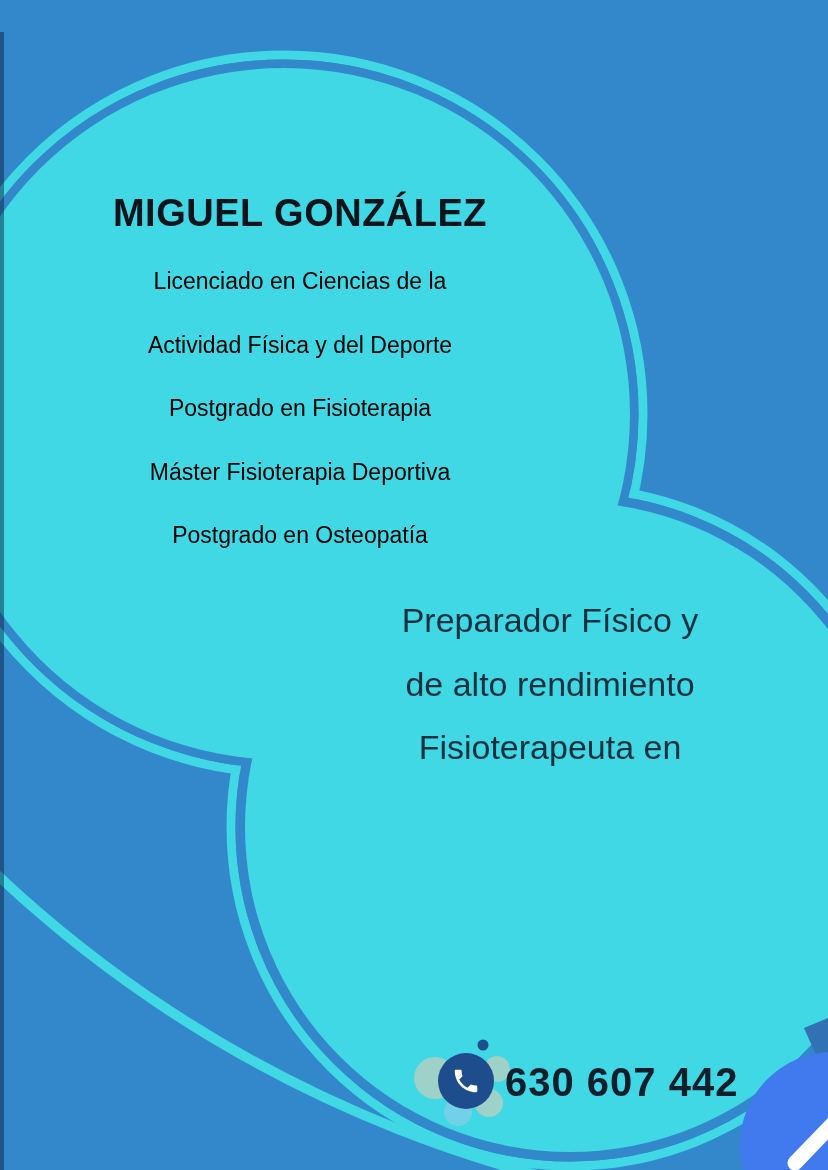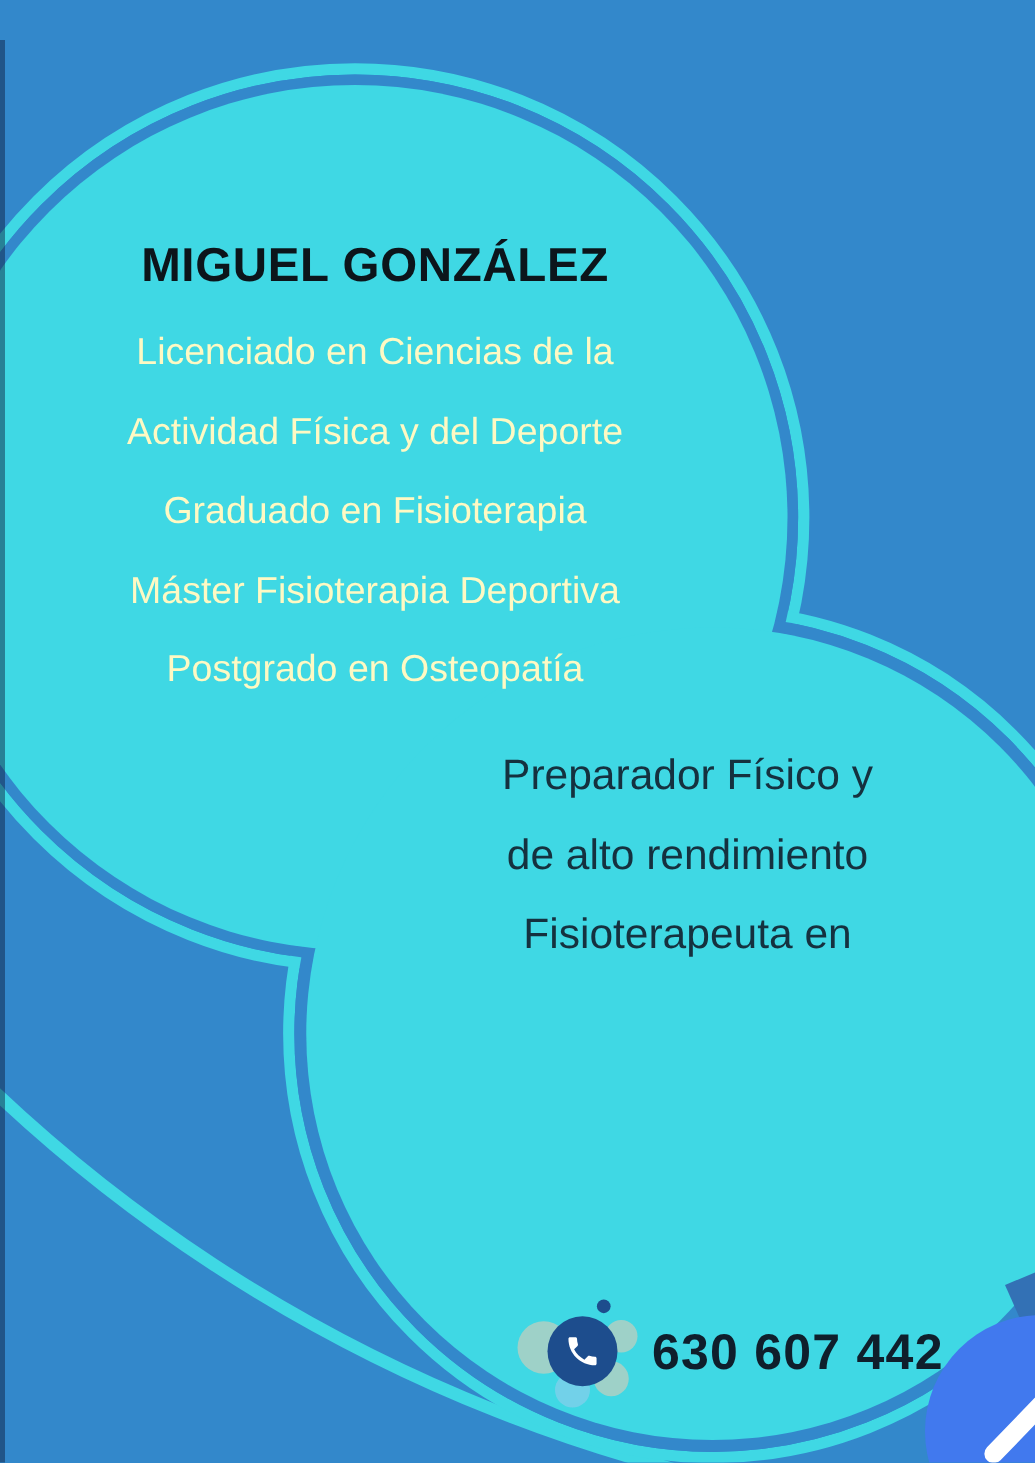--- a/index.html
+++ b/index.html
@@ -16,30 +16,30 @@
   .top-block {
     position: absolute; left: 20px; top: 152px; width: 560px;
     text-align: center;
   }
   .poster-title {
     font-size: 38px; font-weight: 700; letter-spacing: 0.5px;
     color: #0c151b; line-height: 58px;
   }
   .cred-lines-top {
     margin-top: 8px;
-    font-size: 30px; color: #fef9c3; line-height: 63.5px;
+    font-size: 23px; color: #000000; line-height: 63.5px;
   }
   .bottom-block {
     position: absolute; left: 280px; top: 557px; width: 540px;
     text-align: center;
     font-size: 34px; color: #15313f; line-height: 63.5px;
   }
   .phone-number {
     position: absolute; left: 505px; top: 1022px; width: 250px;
-    text-align: right;
+    text-align: left;
     font-size: 40px; font-weight: 700; letter-spacing: 1px;
     color: #0f1f2c; line-height: 56px;
   }
 
   
   .edge-left {
     position: absolute; left: 0; top: 0; width: 4px; height: 1170px;
     background: rgba(10, 25, 55, 0.45);
   }
   .edge-bottom {
@@ -86,21 +86,21 @@
     </g>
   </svg>
 
   <div class="text-layer">
 
     <div class="top-block">
       <div class="poster-title">MIGUEL GONZÁLEZ</div>
       <div class="cred-lines-top">
         <div>Licenciado en Ciencias de la</div>
         <div>Actividad Física y del Deporte</div>
-        <div>Graduado en Fisioterapia</div>
+        <div>Postgrado en Fisioterapia</div>
         <div>Máster Fisioterapia Deportiva</div>
         <div>Postgrado en Osteopatía</div>
       </div>
     </div>
 
     <div class="bottom-block">
       <div>Preparador Físico y</div>
       <div>de alto rendimiento</div>
       <div>Fisioterapeuta en</div>
     </div>

